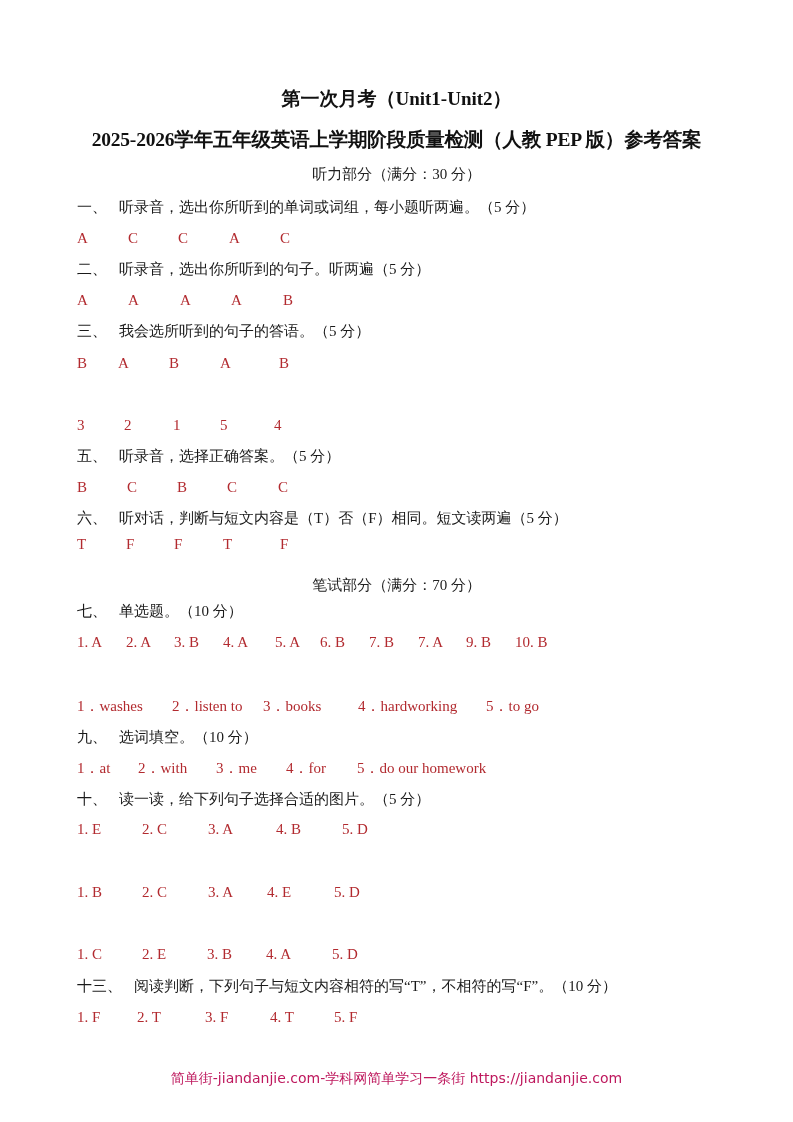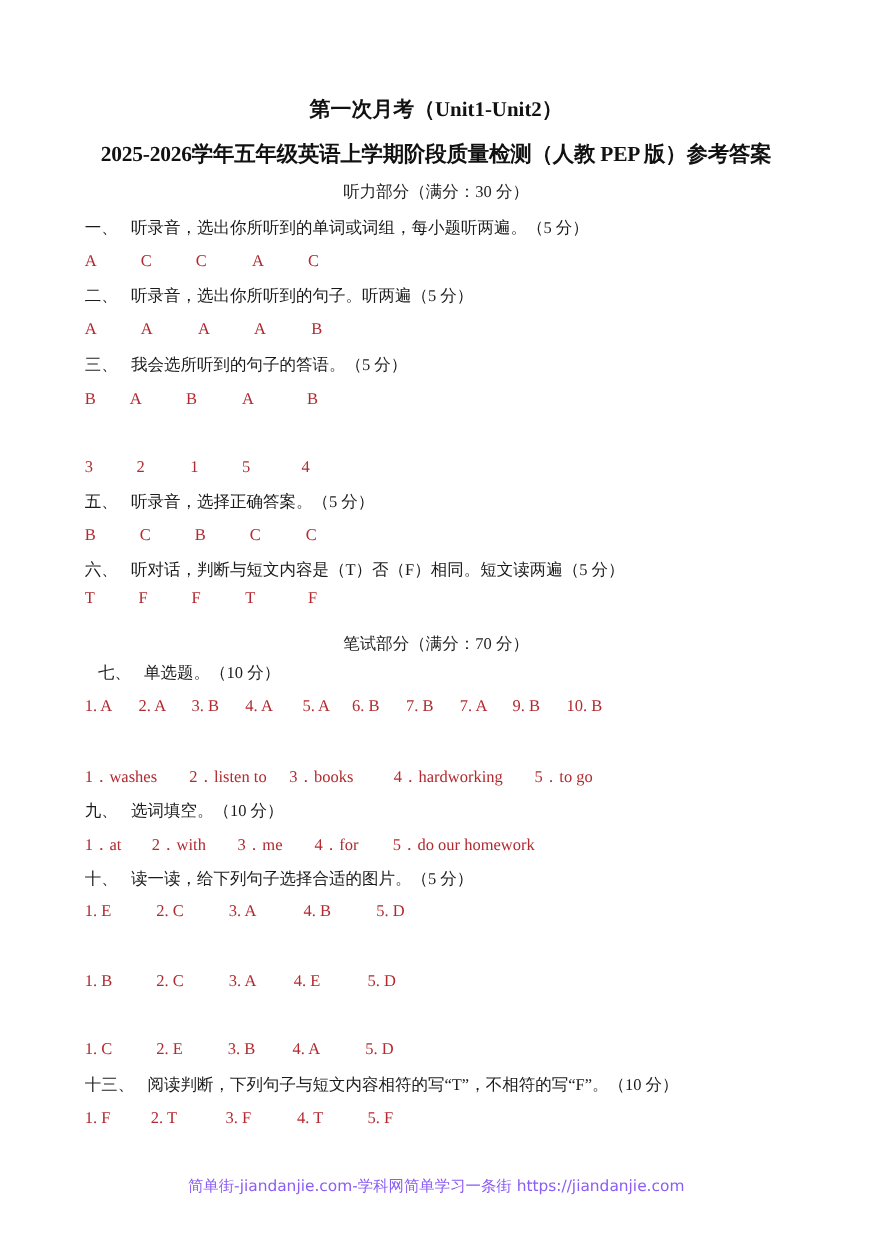--- a/index.html
+++ b/index.html
@@ -28,21 +28,21 @@
     .q .num { display: inline-block; margin-right: 12px; }
     .ans {
       position: absolute; left: 77px; height: 20px;
       font-family: "Liberation Serif", "DejaVu Serif", serif;
       font-size: 15px; color: #b22a2f; white-space: nowrap;
     }
     .ans span { position: absolute; top: 0; }
     .footer {
       position: absolute; left: 0; width: 793px; top: 1070px; text-align: center;
       font-family: "DejaVu Sans", "Liberation Sans", sans-serif;
-      font-size: 14px; color: #8b5cf6;
+      font-size: 14px; color: #be185d;
     }
   </style>
 </head>
 <body>
 
 <div class="page">
   <div class="title1">第一次月考（Unit1-Unit2）</div>
   <div class="title2">2025-2026学年五年级英语上学期阶段质量检测（人教 PEP 版）参考答案</div>
 
   <div class="part-title" style="top:165px;">听力部分（满分：30 分）</div>
@@ -105,21 +105,21 @@
   <div class="ans" style="top:536px;">
     <span style="left:0px">T</span>
     <span style="left:49px">F</span>
     <span style="left:97px">F</span>
     <span style="left:146px">T</span>
     <span style="left:203px">F</span>
   </div>
 
   <div class="part-title" style="top:576px;">笔试部分（满分：70 分）</div>
 
-  <div class="q" style="top:602px;margin-left:12px;">
+  <div class="q" style="top:602px;">
     <span class="num">七、</span><span>单选题。（10 分）</span>
   </div>
   <div class="ans" style="top:634px;">
     <span style="left:0px">1. A</span>
     <span style="left:49px">2. A</span>
     <span style="left:97px">3. B</span>
     <span style="left:146px">4. A</span>
     <span style="left:198px">5. A</span>
     <span style="left:243px">6. B</span>
     <span style="left:292px">7. B</span>

